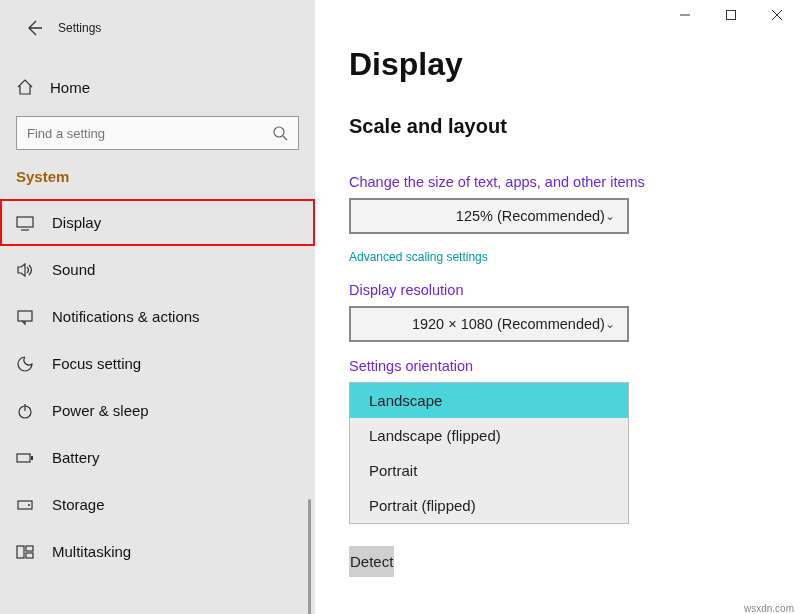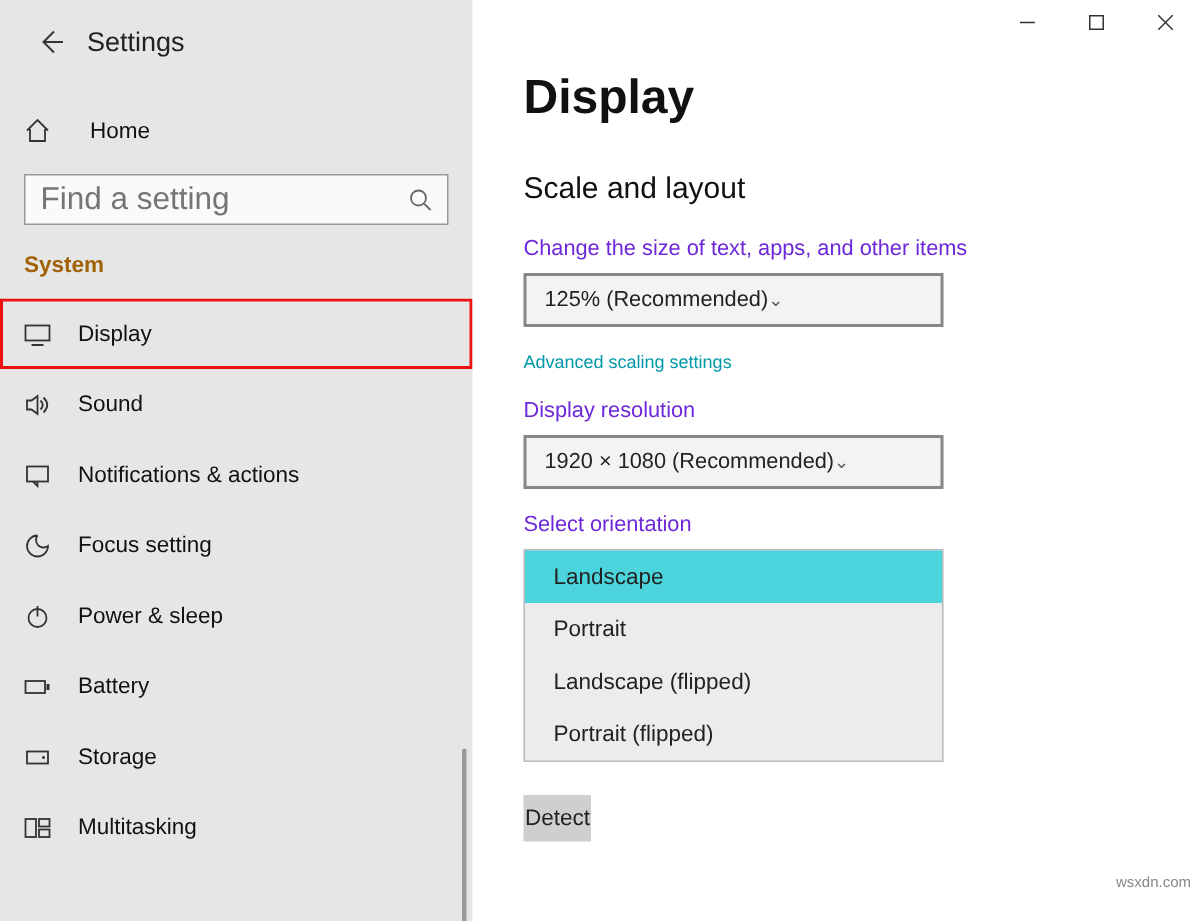--- a/index.html
+++ b/index.html
@@ -4,46 +4,46 @@
   <style>
     * { box-sizing: border-box; margin: 0; padding: 0; font-family: "Segoe UI", sans-serif; }
     body { width: 800px; height: 614px; overflow: hidden; background: #fff; position: relative; }
     .window { display: flex; height: 100%; }
     .titlebar { position: absolute; top: 0; right: 0; display: flex; }
     .caption-btn { width: 46px; height: 30px; display: flex; align-items: center; justify-content: center; font-size: 14px; color: #333; }
     .caption-btn svg { stroke: #333; }
     .sidebar { width: 315px; background: #e6e6e6; height: 100%; padding-top: 10px; display: flex; flex-direction: column; }
     .back-row { display: flex; align-items: center; padding: 0 8px 16px 16px; }
     .back-btn { width: 36px; height: 36px; display: flex; align-items: center; justify-content: center; }
-    .title-settings { font-size: 18px; padding-left: 6px; color: #222; }
+    .title-settings { font-size: 12px; padding-left: 6px; color: #222; }
     .home-row { display: flex; align-items: center; padding: 10px 16px; margin-top: 6px; }
-    .home-row .label { font-size: 15px; margin-left: 26px; color: #111; }
+    .home-row .label { font-size: 15px; margin-left: 16px; color: #111; }
     .search-box { margin: 10px 16px 18px 16px; height: 34px; border: 1px solid #999; background: #fafafa; display: flex; align-items: center; padding: 0 10px; justify-content: space-between; color: #777; font-size: 15px; }
-    .search-box input { border: none; background: transparent; font-size: 21px; color: #15803d; outline: none; width: 230px; }
+    .search-box input { border: none; background: transparent; font-size: 13px; color: #15803d; outline: none; width: 230px; }
     .group-header { font-size: 15px; font-weight: 600; padding: 0 16px 14px 16px; color: #a16207; }
     .nav { flex: 1; overflow: hidden; position: relative; }
     .nav-inner { position: absolute; inset: 0; overflow: hidden; }
     .nav-item { display: flex; align-items: center; padding: 10px 16px 10px 16px; font-size: 15px; color: #111; height: 47px; }
     .nav-item .icon { width: 18px; display: flex; justify-content: center; }
     .nav-item .lbl { margin-left: 18px; }
     .nav-item.selected { outline: 2px solid #e11; outline-offset: -2px; }
     .nav-scrollbar { position: absolute; right: 4px; top: 300px; width: 3px; height: 140px; background: #9a9a9a; border-radius: 2px; }
     .content { flex: 1; padding: 46px 28px 20px 34px; overflow: hidden; position: relative; }
     .page-title { font-size: 32px; font-weight: 600; margin-bottom: 32px; color: #111; }
-    .sec-title { font-size: 20px; font-weight: 400; margin-bottom: 20px; color: #111; }
+    .sec-title { font-size: 20px; font-weight: 700; margin-bottom: 36px; color: #111; }
     .field-label { font-size: 14.5px; color: #6d28d9; margin-bottom: 8px; }
-    .combo { width: 280px; height: 34px; border: 2px solid #888; background: #f3f3f3; display: flex; align-items: center; justify-content: flex-start; padding: 16px 12px; font-size: 14.5px; color: #222; margin-bottom: 16px; }
+    .combo { width: 280px; height: 34px; border: 2px solid #888; background: #f3f3f3; display: flex; align-items: center; justify-content: flex-end; padding: 16px 12px; font-size: 14.5px; color: #222; margin-bottom: 16px; }
     .combo .chev { font-size: 12px; color: #555; }
     .link { color: #0099a8; font-size: 12px; margin-bottom: 18px; display: block; }
     .listbox { width: 280px; border: 1px solid #bbb; background: #ececec; margin-top: 2px; margin-bottom: 22px; }
     .listbox .option { padding: 9px 19px; font-size: 15px; color: #222; }
     .listbox .option.sel { background: #4cd4dc; }
     .hint { font-size: 14.5px; color: #222; line-height: 1.4; margin-bottom: 12px; max-width: 410px; }
     .btn { display: inline-block; background: #cfcfcf; padding: 7px 1px; font-size: 15px; color: #222; }
-    .watermark { position: absolute; bottom: 20px; right: 6px; font-size: 10px; color: #888; }
+    .watermark { position: absolute; bottom: 0; right: 6px; font-size: 10px; color: #888; }
     svg { display: block; }
   </style>
 </head>
 <body>
 
 <div class="window">
   <div class="titlebar">
     <div class="caption-btn">
         <svg width="10" height="10">
           <line x1="0" y1="5" x2="10" y2="5" stroke-width="1"></line>
@@ -182,25 +182,25 @@
     </div>
 
     <a class="link">Advanced scaling settings</a>
 
     <div class="field-label">Display resolution</div>
     <div class="combo">
       <span>1920 × 1080 (Recommended)</span>
       <span class="chev">⌄</span>
     </div>
 
-    <div class="field-label">Select orientation</div>
+    <div class="field-label">Settings orientation</div>
     <div class="listbox">
       <div class="option sel">Landscape</div>
+      <div class="option">Landscape (flipped)</div>
       <div class="option">Portrait</div>
-      <div class="option">Landscape (flipped)</div>
       <div class="option">Portrait (flipped)</div>
     </div>
 
     <div class="btn">Detect</div>
   </div>
 </div>
 
 <div class="watermark">wsxdn.com</div>
 
 </body></html>

